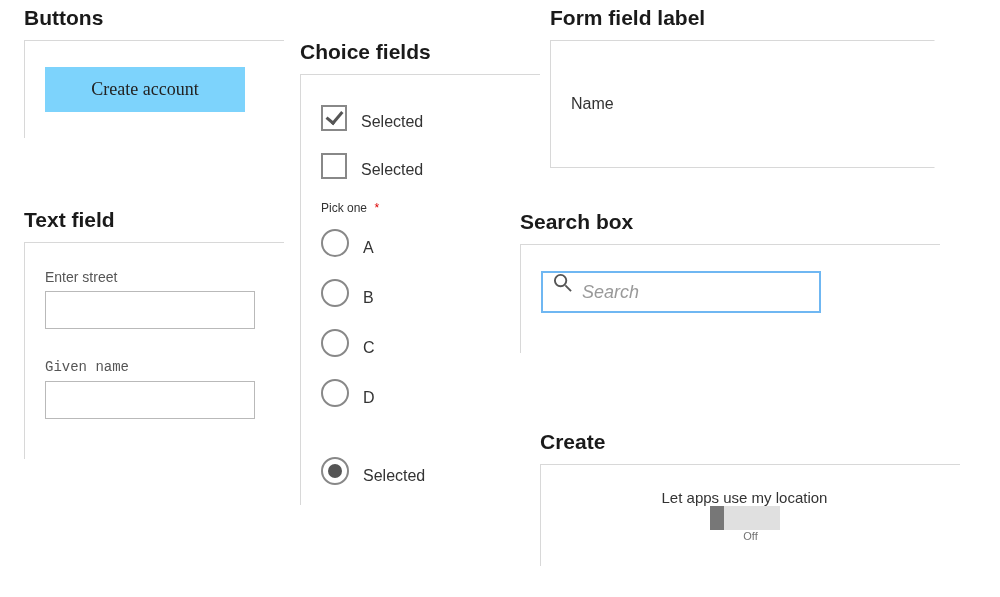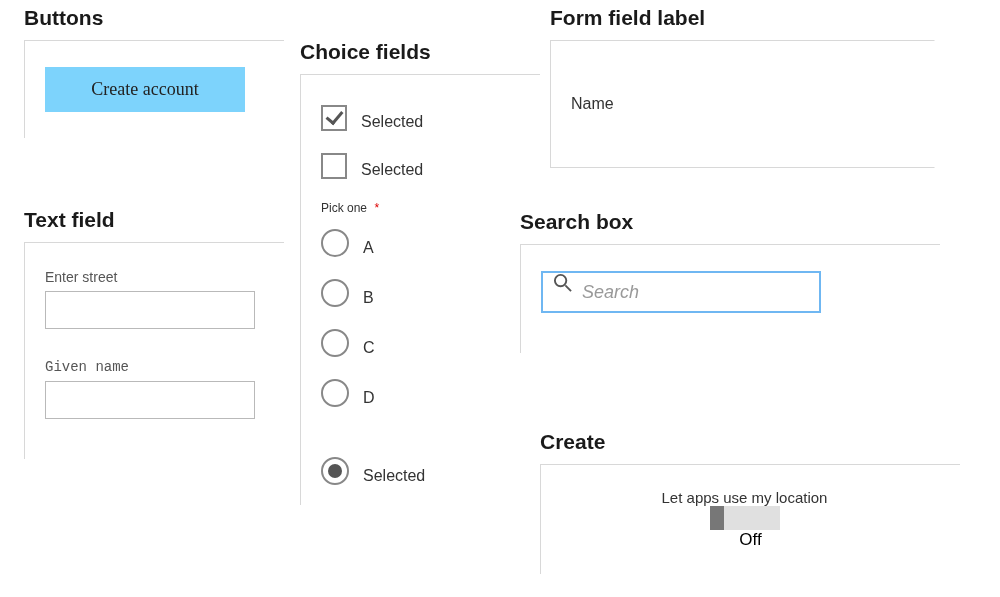--- a/index.html
+++ b/index.html
@@ -155,21 +155,21 @@
       position: relative;
       margin-right: 12px;
       cursor: pointer;
     }
     .toggle-thumb {
       width: 14px; height: 24px;
       background: #777;
       position: absolute;
       left: 0; top: 0;
     }
-    .toggle-state { font-size: 17px; color: #000000; }
+    .toggle-state { font-size: 11px; color: #737373; }
   </style>
 </head>
 <body>
 
 <div id="sec-buttons" class="section">
   <h2>Buttons</h2>
   <div class="framed">
     <button class="btn">Create account</button>
   </div>
 </div>

